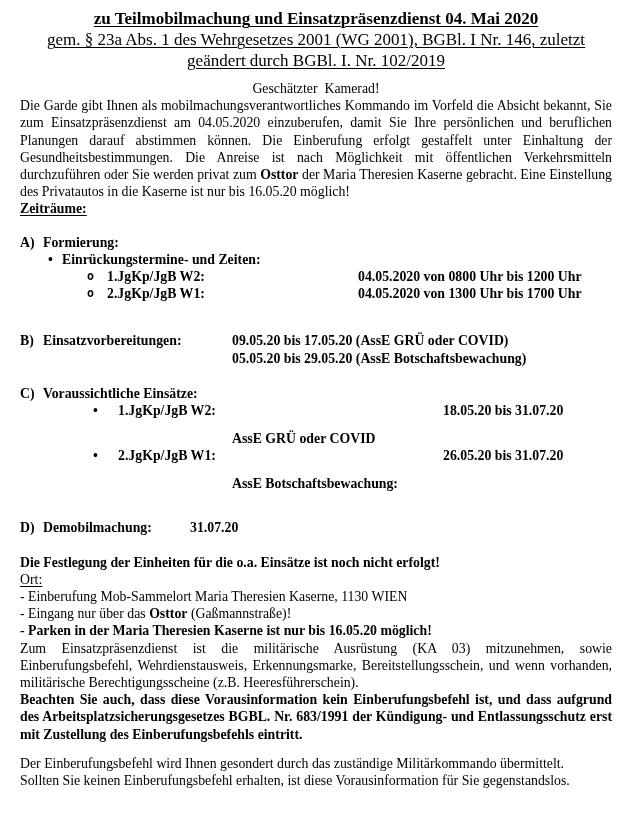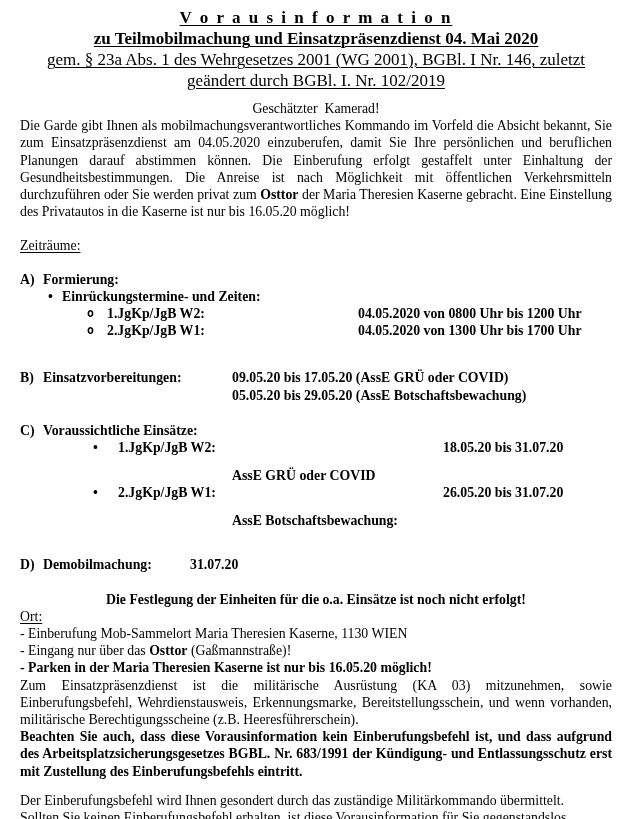--- a/index.html
+++ b/index.html
@@ -21,21 +21,21 @@
   .h2 { font-weight: bold; font-size: 17px; line-height: 21px; text-align: center; }
   .h3, .h4 { font-size: 17px; line-height: 21px; }
   .u { text-decoration: underline; text-decoration-thickness: 1px; text-underline-offset: 2px; }
 
   .salutation { text-align: center; margin-top: 9px; white-space: pre; }
 
   p.just { text-align: justify; margin: 0; }
   .intro { margin-top: 16px; }
   b, .b { font-weight: bold; }
 
-  .zeitraeume { margin-top: 17px; font-weight: normal; }
+  .zeitraeume { font-weight: bold; }
 
   
   .sec-head { display: flex; font-weight: bold; }
   .letter { display: inline-block; width: 23px; flex: 0 0 23px; }
   .sec-a { margin-top: 16px; }
   .a-bullet-line { display: flex; font-weight: bold; }
   .a-bullet-line .dot { margin-left: 28px; width: 14px; flex: 0 0 14px; }
   .a-row { display: flex; font-weight: bold; }
   .a-row .circle {
     margin-left: 67px; width: 20px; flex: 0 0 20px;
@@ -49,37 +49,34 @@
 
   .sec-c { margin-top: 18px; }
   .c-row { display: flex; font-weight: bold; }
   .c-row .dot { margin-left: 73px; width: 25px; flex: 0 0 25px; }
   .c-row .unit { width: 114px; flex: 0 0 114px; }
   .c-row .mission { width: 211px; flex: 0 0 211px; margin-top: 28px; }
 
   .sec-d { margin-top: 27px; display: flex; font-weight: bold; }
   .d-label { width: 170px; flex: 0 0 170px; display: flex; }
 
-  .notice { margin-top: 17px; text-align: center; font-weight: bold; }
+  .notice { margin-top: 17px; text-align: left; font-weight: bold; }
 
   .ort-heading { }
   .ort-line { }
 
   .equipment { margin-top: 13px; }
   .legal { margin-top: 17px; font-weight: bold; }
   .closing { margin-top: 12px; }
 </style>
 </head>
 <body>
 
 <div class="page">
 
-  <div class="hline h1">
-    <span class="u">V o r a u s i n f o r m a t i o n</span>
-  </div>
   <div class="hline h2">
     <span class="u">zu Teilmobilmachung und Einsatzpräsenzdienst 04. Mai 2020</span>
   </div>
   <div class="hline h3">
     <span class="u">gem. § 23a Abs. 1 des Wehrgesetzes 2001 (WG 2001), BGBl. I Nr. 146, zuletzt</span>
   </div>
   <div class="hline h4">
     <span class="u">geändert durch BGBl. I. Nr. 102/2019</span>
   </div>
 

